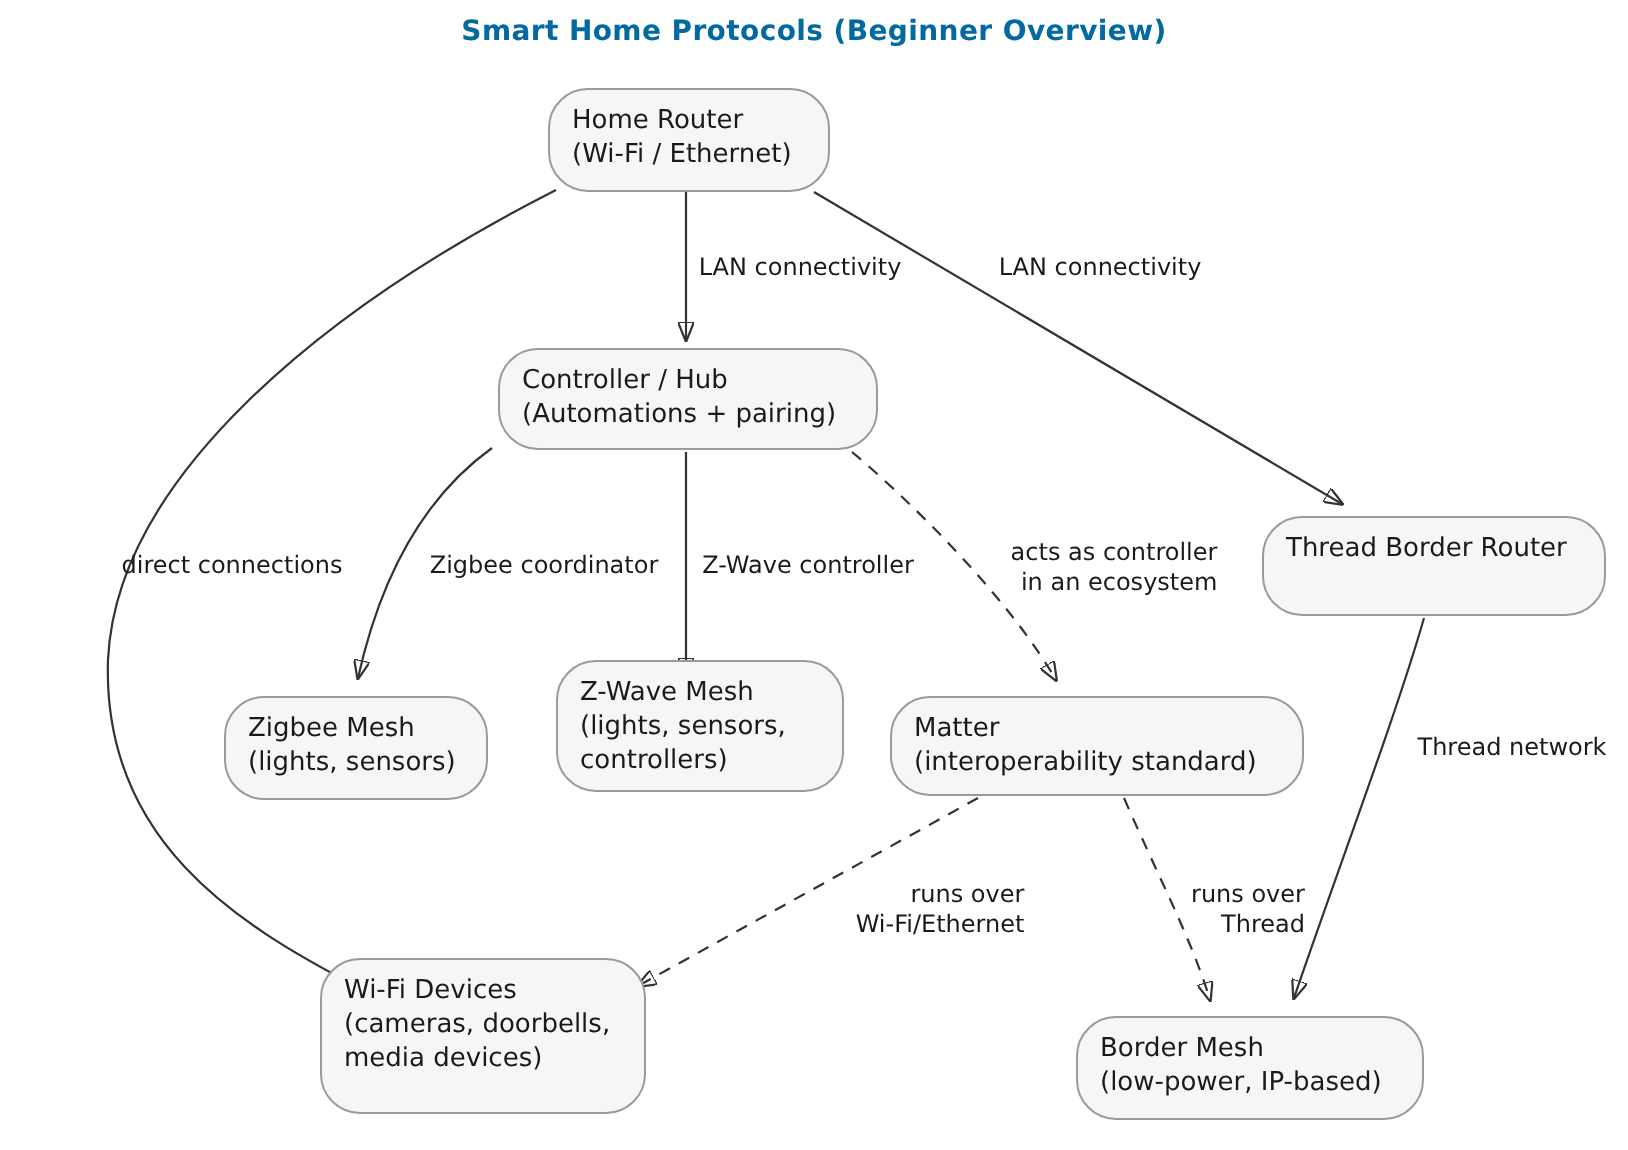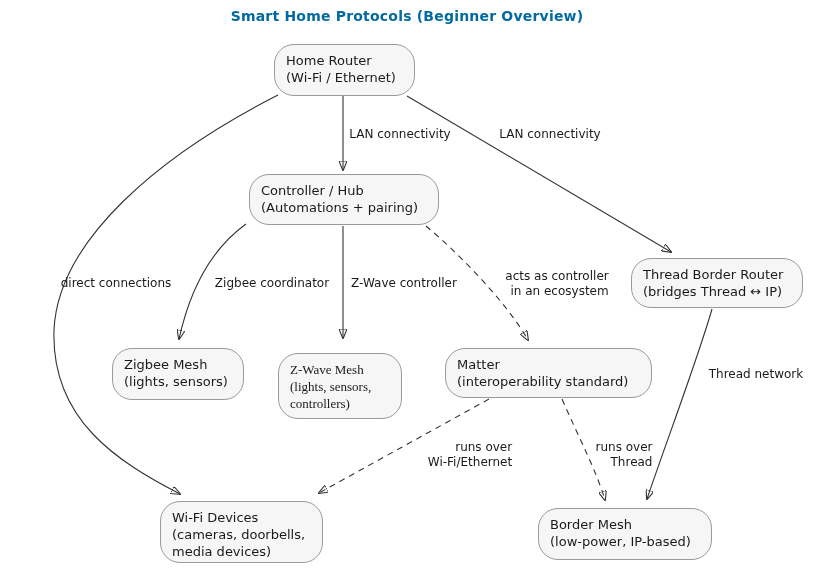--- a/index.html
+++ b/index.html
@@ -83,40 +83,39 @@
     <span class="nl">(Wi-Fi / Ethernet)</span>
   </div>
 
   <div class="node" style="left:249px; top:174px; width:190px; height:51px;">
     <span class="nl">Controller / Hub</span>
     <span class="nl">(Automations + pairing)</span>
   </div>
 
   <div class="node" style="left:631px; top:258px; width:172px; height:50px;">
     <span class="nl">Thread Border Router</span>
-    <span class="nl">(bridges Thread ↔ IP)</span>
   </div>
 
   <div class="node" style="left:112px; top:348px; width:132px; height:52px;">
     <span class="nl">Zigbee Mesh</span>
     <span class="nl">(lights, sensors)</span>
   </div>
 
-  <div class="node" style="left:278px; top:353px; width:124px; height:66px;font-family:Liberation Serif, serif;">
+  <div class="node" style="left:278px; top:330px; width:144px; height:66px;">
     <span class="nl">Z-Wave Mesh</span>
     <span class="nl">(lights, sensors,</span>
     <span class="nl">controllers)</span>
   </div>
 
   <div class="node" style="left:445px; top:348px; width:207px; height:50px;">
     <span class="nl">Matter</span>
     <span class="nl">(interoperability standard)</span>
   </div>
 
-  <div class="node" style="left:160px; top:501px; width:163px; height:62px;">
+  <div class="node" style="left:160px; top:479px; width:163px; height:78px;">
     <span class="nl">Wi-Fi Devices</span>
     <span class="nl">(cameras, doorbells,</span>
     <span class="nl">media devices)</span>
   </div>
 
   <div class="node" style="left:538px; top:508px; width:174px; height:52px;">
     <span class="nl">Border Mesh</span>
     <span class="nl">(low-power, IP-based)</span>
   </div>
 

